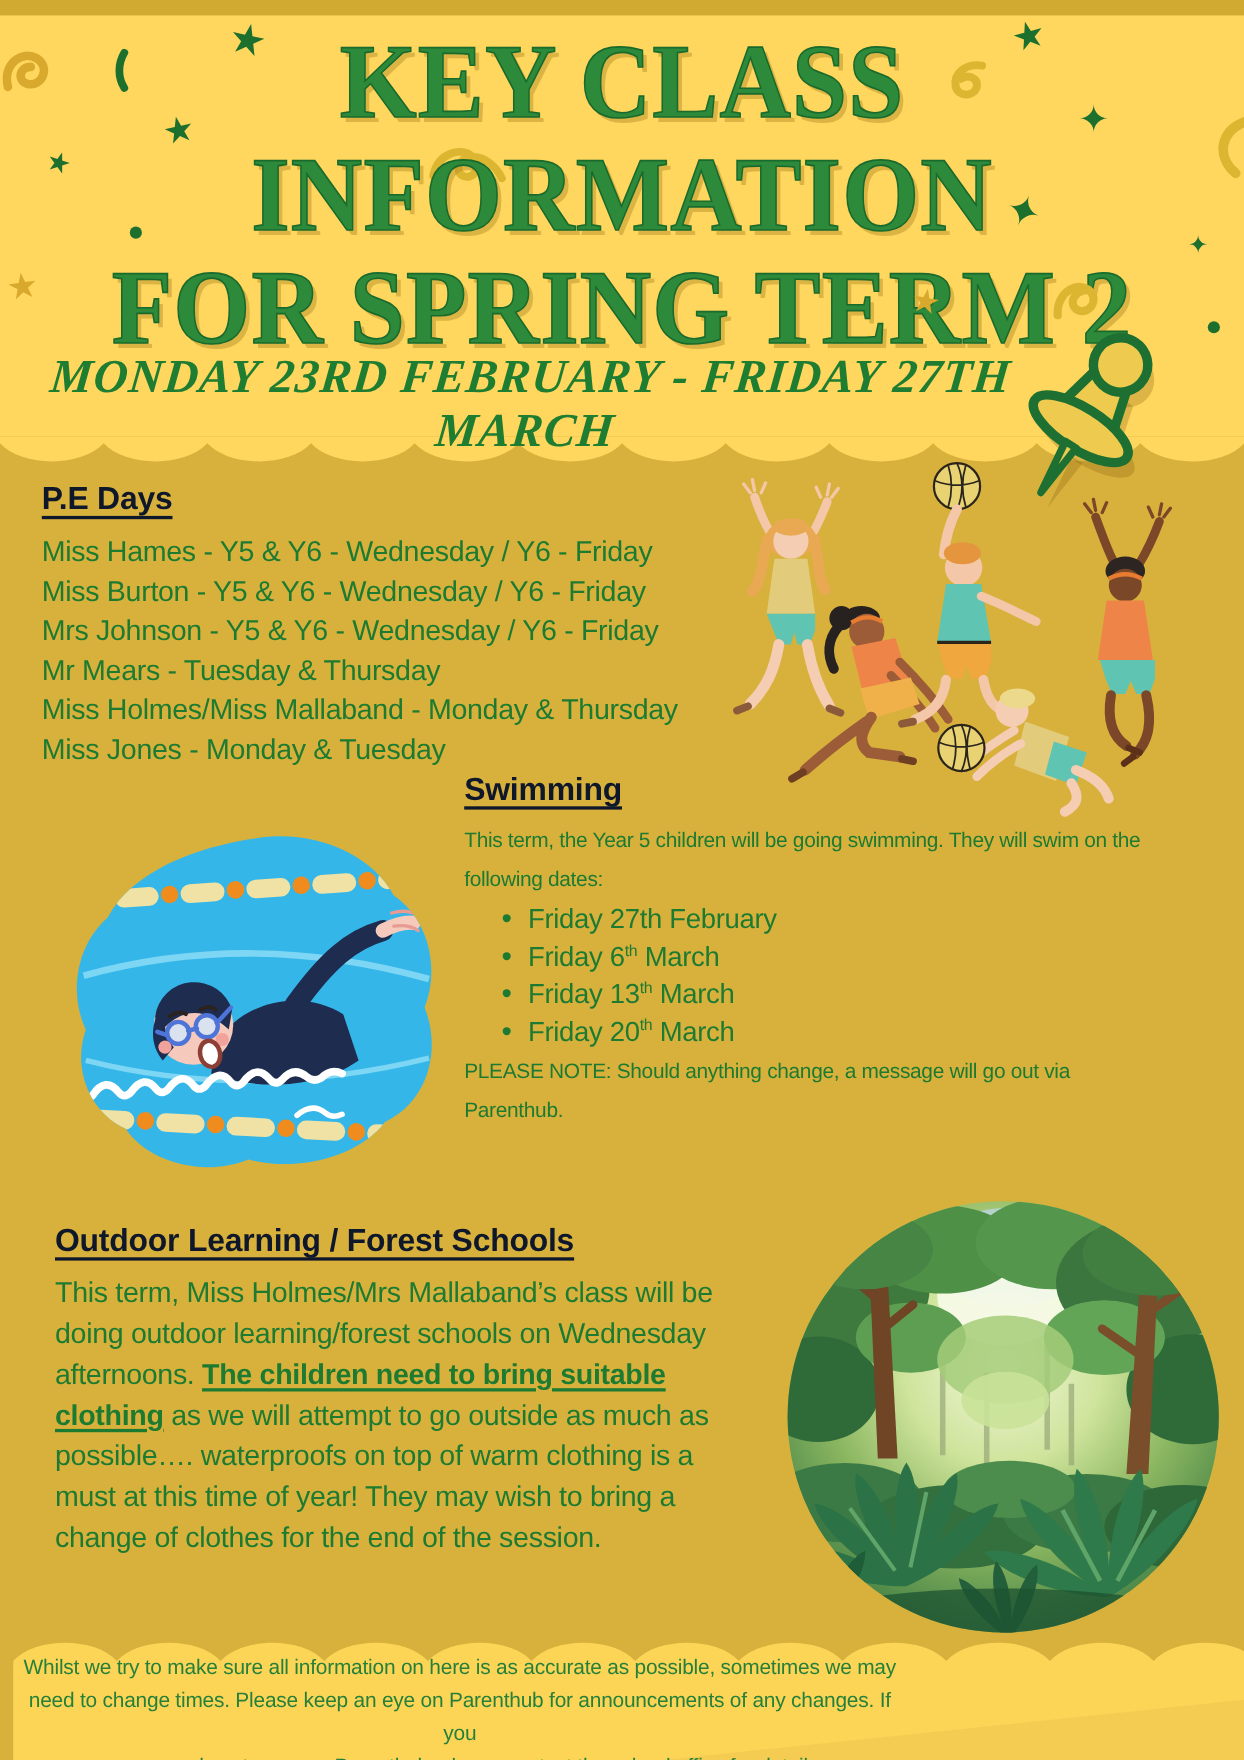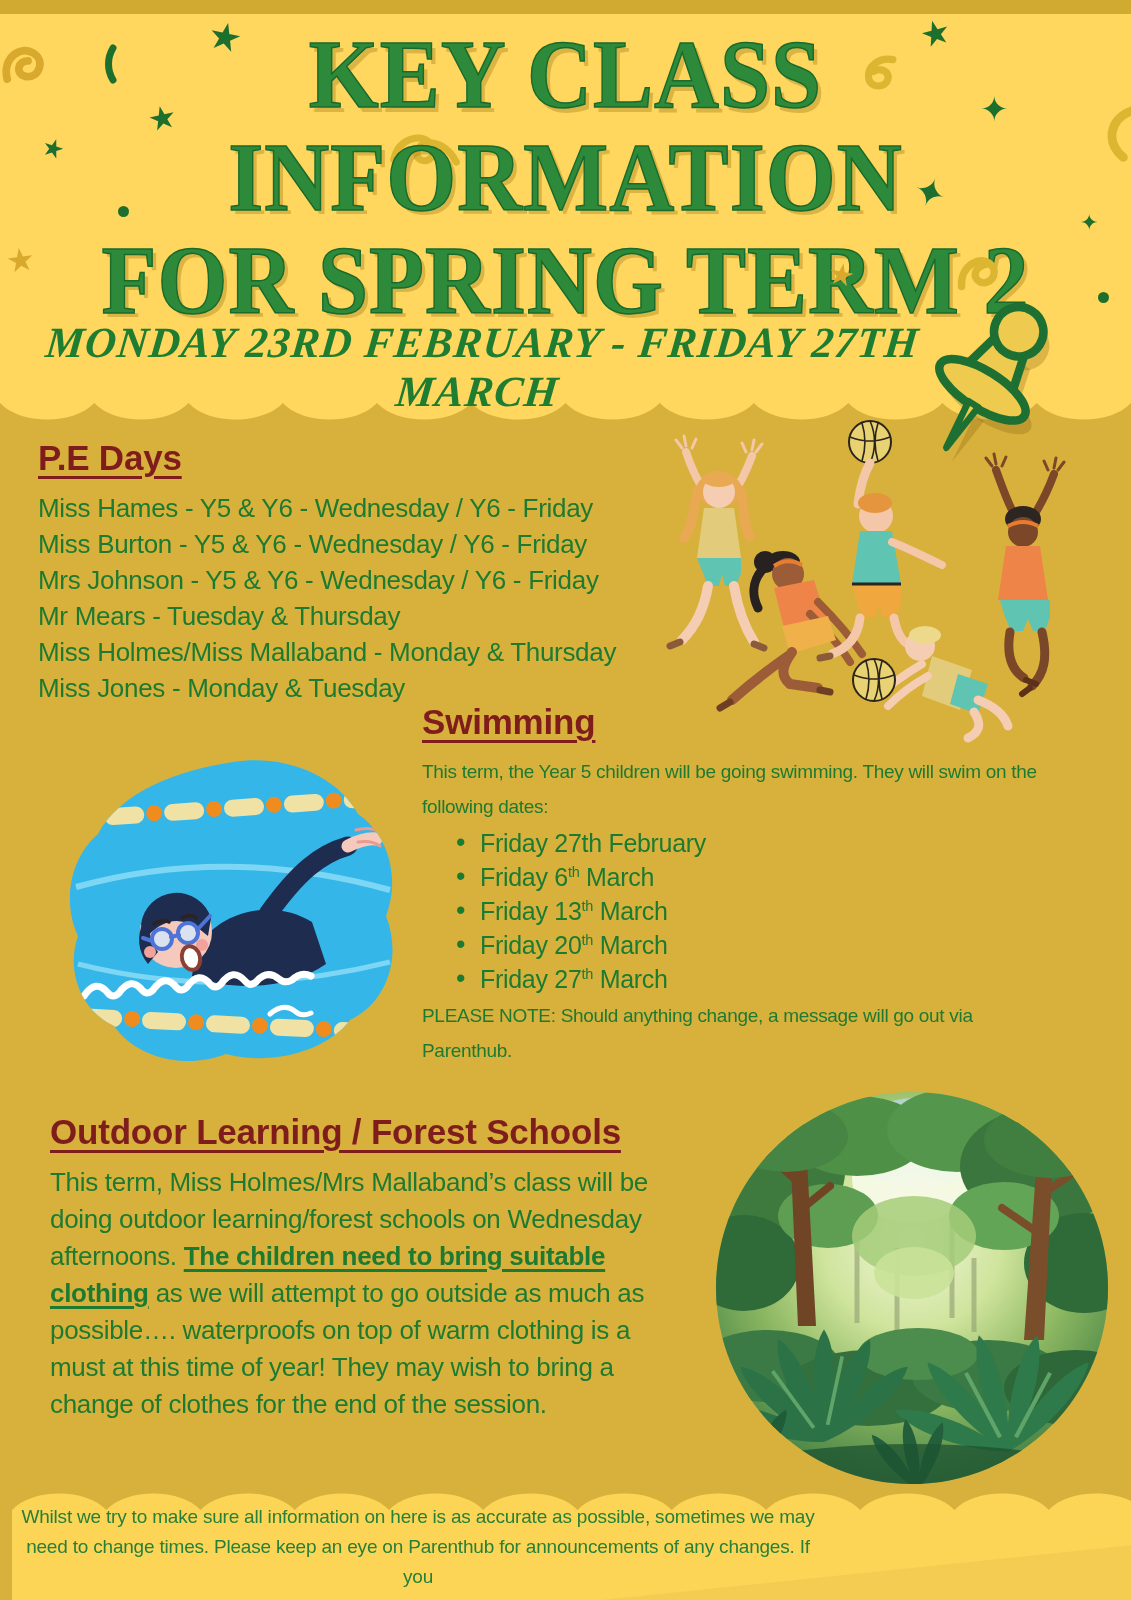--- a/index.html
+++ b/index.html
@@ -21,21 +21,21 @@
 
   
   .deco{position:absolute;z-index:2;line-height:1;}
   .star{font-size:30px;color:#1d6f2e;}
   .star.gold{color:#d8a92c;}
   .dot{width:11px;height:11px;border-radius:50%;background:#1d6f2e;}
   .curl-svg{display:block;}
 
   
   .section{position:absolute;color:#1d7a31;z-index:2;}
-  .sec-heading{font-weight:bold;font-size:35px;color:#7f1d1d;
+  .sec-heading{font-weight:bold;font-size:29px;color:#0f172a;
     text-decoration:underline;text-decoration-thickness:3px;text-underline-offset:6px;
     margin:0 0 12px 0;letter-spacing:-0.2px;}
   .pe{left:38px;top:438px;width:600px;}
   .pe-line{font-size:26px;line-height:36px;letter-spacing:-0.3px;}
   .swim{left:422px;top:702px;width:640px;}
   .swim p{margin:0;font-size:19px;line-height:35px;letter-spacing:-0.3px;}
   .swim ul{list-style:none;margin:2px 0 2px 0;padding:0 0 0 34px;}
   .swim li{position:relative;font-size:25px;line-height:34px;padding-left:24px;letter-spacing:-0.3px;}
   .swim li::before{content:"\2022";position:absolute;left:0;top:-1px;font-size:27px;}
   sup{font-size:58%;vertical-align:super;line-height:0;}
@@ -277,21 +277,20 @@
   </svg>
 
   <section class="section swim">
     <h2 class="sec-heading">Swimming</h2>
     <p>This term, the Year 5 children will be going swimming. They will swim on the following dates:</p>
     <ul>
       <li><span>Friday 27th February</span><sup></sup><span></span></li>
       <li><span>Friday 6</span><sup>th</sup><span> March</span></li>
       <li><span>Friday 13</span><sup>th</sup><span> March</span></li>
       <li><span>Friday 20</span><sup>th</sup><span> March</span></li>
-      <li><span>Friday 27</span><sup>th</sup><span> March</span></li>
     </ul>
     <p>PLEASE NOTE: Should anything change, a message will go out via Parenthub.</p>
   </section>
 
   <section class="section outdoor">
     <h2 class="sec-heading">Outdoor Learning / Forest Schools</h2>
     <p><span>This term, Miss Holmes/Mrs Mallaband’s class will be doing outdoor learning/forest schools on Wednesday afternoons. </span><span class="emph">The children need to bring suitable clothing</span><span> as we will attempt to go outside as much as possible…. waterproofs on top of warm clothing is a must at this time of year! They may wish to bring a change of clothes for the end of the session.</span></p>
   </section>
 
   <svg class="illus" style="left:712px;top:1088px;" width="400" height="400" viewBox="0 0 400 400">

